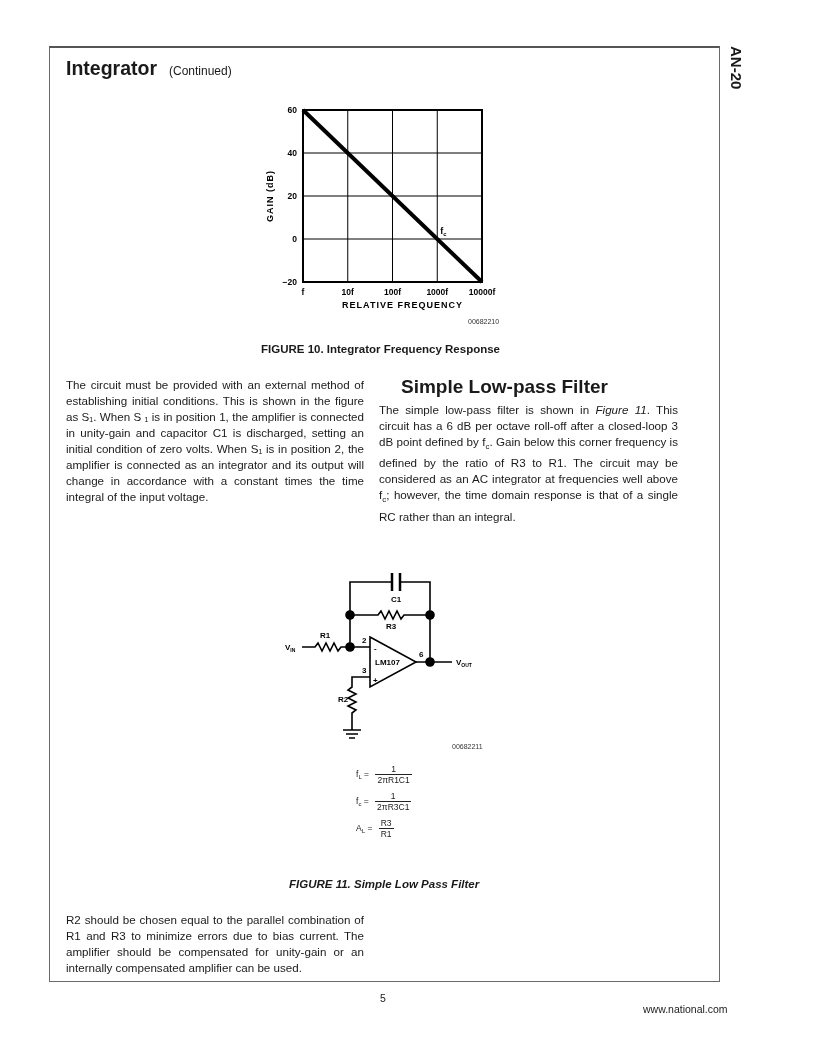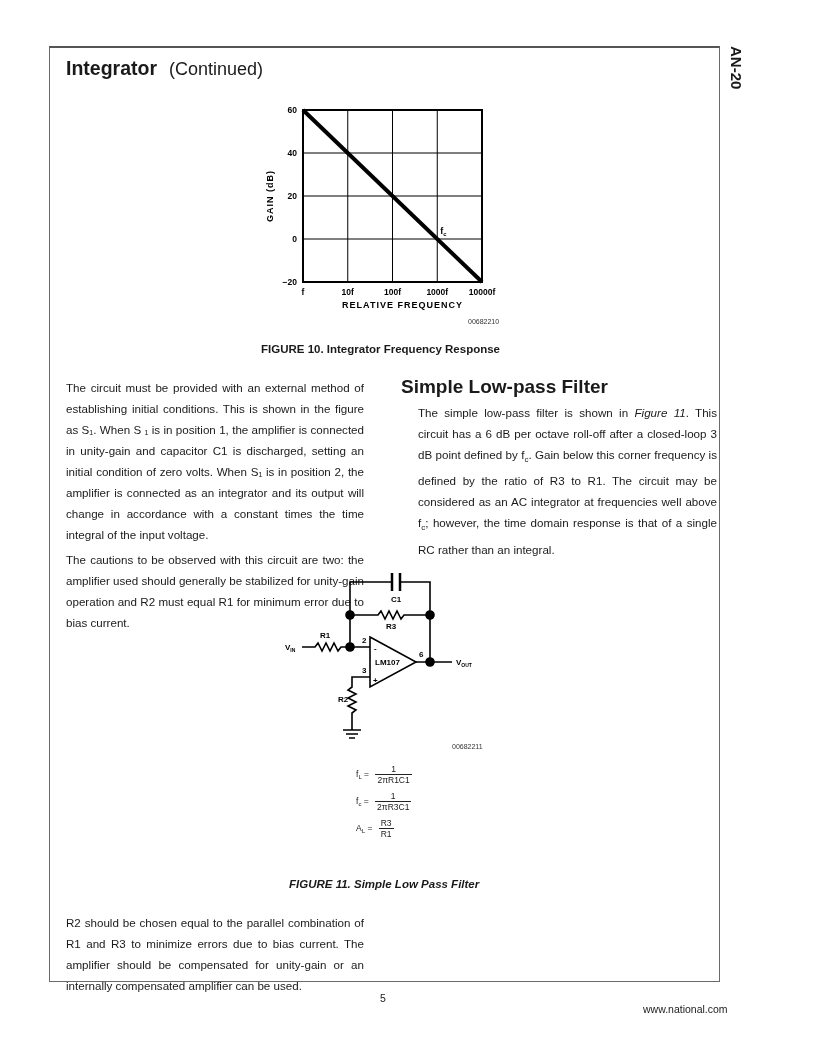--- a/index.html
+++ b/index.html
@@ -4,23 +4,23 @@
 <style>
   html, body { margin:0; padding:0; background:#fff; }
   body { width:817px; height:1057px; position:relative; overflow:hidden;
          font-family:"Liberation Sans", sans-serif; color:#1a1a1a; }
   .frame { position:absolute; left:49px; top:46px; width:671px; height:936px;
            border:1.5px solid #6a6a6a; border-top:2px solid #555; box-sizing:border-box; }
   .side-tag { position:absolute; left:727px; top:46px; width:20px; height:60px; }
   .side-tag span { position:absolute; left:0; top:0; transform-origin:left top;
            transform: translate(18px,0) rotate(90deg); font-weight:bold; font-size:15px; white-space:nowrap; }
   .sec-title { position:absolute; left:66px; top:57px; font-weight:bold; font-size:19.5px; }
-  .sec-title .cont { font-weight:normal; font-size:18px; margin-left:12px;margin-top:7px; }
+  .sec-title .cont { font-weight:normal; font-size:12px; margin-left:12px;margin-top:7px; }
   .fig-cap { position:absolute; font-weight:bold; font-size:11.5px; white-space:nowrap; }
-  .body-text { position:absolute; font-size:11.6px; line-height:21px; text-align:justify; }
+  .body-text { position:absolute; font-size:11.6px; line-height:16px; text-align:justify; }
   .body-text p { margin:0 0 4px 0; }
   .h2 { position:absolute; left:401px; top:376px; font-weight:bold; font-size:19px;text-align:center; }
   .fignum { position:absolute; font-size:7px; color:#333; }
   .footer-page { position:absolute; left:380px; top:992px; font-size:10.5px; }
   .footer-url { position:absolute; left:643px; top:992px; font-size:10.5px;margin-top:11px; }
   svg text { font-family:"Liberation Sans", sans-serif; }
   .formula { position:absolute; font-size:8.5px; }
   .frac { display:inline-block; vertical-align:middle; text-align:center; margin-left:4px; }
   .frac .num { display:block; border-bottom:1px solid #222; padding:0 2px; }
   .frac .den { display:block; padding:0 2px;text-align:center; }
@@ -64,25 +64,24 @@
   <line id="series-line" stroke="#000" stroke-width="4" x1="63" y1="15" x2="242" y2="187"></line>
   <text id="ann" font-size="9" font-weight="bold" x="200.25" y="139"><tspan>f</tspan><tspan font-size="6" dy="2">c</tspan></text>
   <text id="ylabel" font-size="9" font-weight="bold" letter-spacing="1" transform="translate(33,101) rotate(-90)" text-anchor="middle">GAIN (dB)</text>
   <text id="xlabel" font-size="9" font-weight="bold" letter-spacing="1" x="162.5" y="213" text-anchor="middle">RELATIVE FREQUENCY</text>
 </svg>
 <div class="fignum" style="left:468px;top:318px;">00682210</div>
 <div class="fig-cap" style="left:261px;top:343px;">FIGURE 10. Integrator Frequency Response</div>
 
 <div class="body-text" style="left:66px;top:377px;width:298px;">
   <p>The circuit must be provided with an external method of establishing initial conditions. This is shown in the figure as S₁. When S ₁ is in position 1, the amplifier is connected in unity-gain and capacitor C1 is discharged, setting an initial condition of zero volts. When S₁ is in position 2, the amplifier is connected as an integrator and its output will change in accordance with a constant times the time integral of the input voltage.</p>
-  <p>The cautions to be observed with this circuit are two: the amplifier used should generally be stabilized for unity-gain operation and R2 must equal R1 for minimum error due to bias current.</p>
 </div>
 
 <div class="h2">Simple Low-pass Filter</div>
-<div class="body-text" style="left:418px;top:402px;width:299px;">
+<div class="body-text" style="left:379px;top:402px;width:299px;">
   <p><span>The simple low-pass filter is shown in </span><i>Figure 11</i><span>. This circuit has a 6 dB per octave roll-off after a closed-loop 3 dB point defined by f</span><sub style="font-size:8px">c</sub><span>. Gain below this corner frequency is defined by the ratio of R3 to R1. The circuit may be considered as an AC integrator at frequencies well above f</span><sub style="font-size:8px">c</sub><span>; however, the time domain response is that of a single RC rather than an integral.</span></p>
 </div>
 
 <svg style="position:absolute;left:280px;top:565px;" width="240" height="190" stroke="#000" fill="none" stroke-width="1.6">
 
   <path d="M70 50 V17 H112 M120 17 H150 V50"></path>
   <line x1="112" y1="8" x2="112" y2="26" stroke-width="2.5"></line>
   <line x1="120" y1="8" x2="120" y2="26" stroke-width="2.5"></line>
 
   <path d="M70 50 H98 l3 -4 l4 8 l4 -8 l4 8 l4 -8 l4 8 l3 -4 H150"></path>

